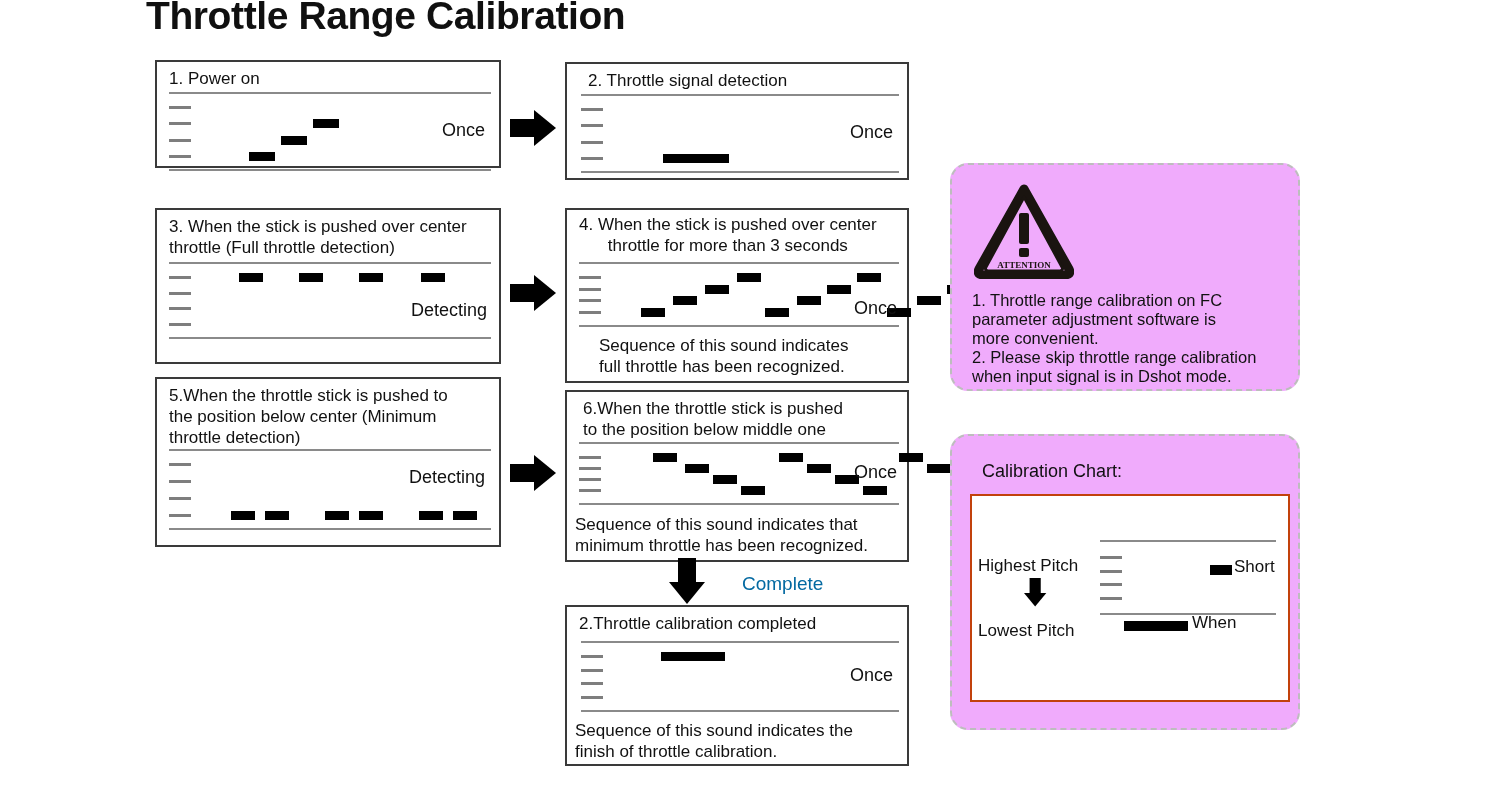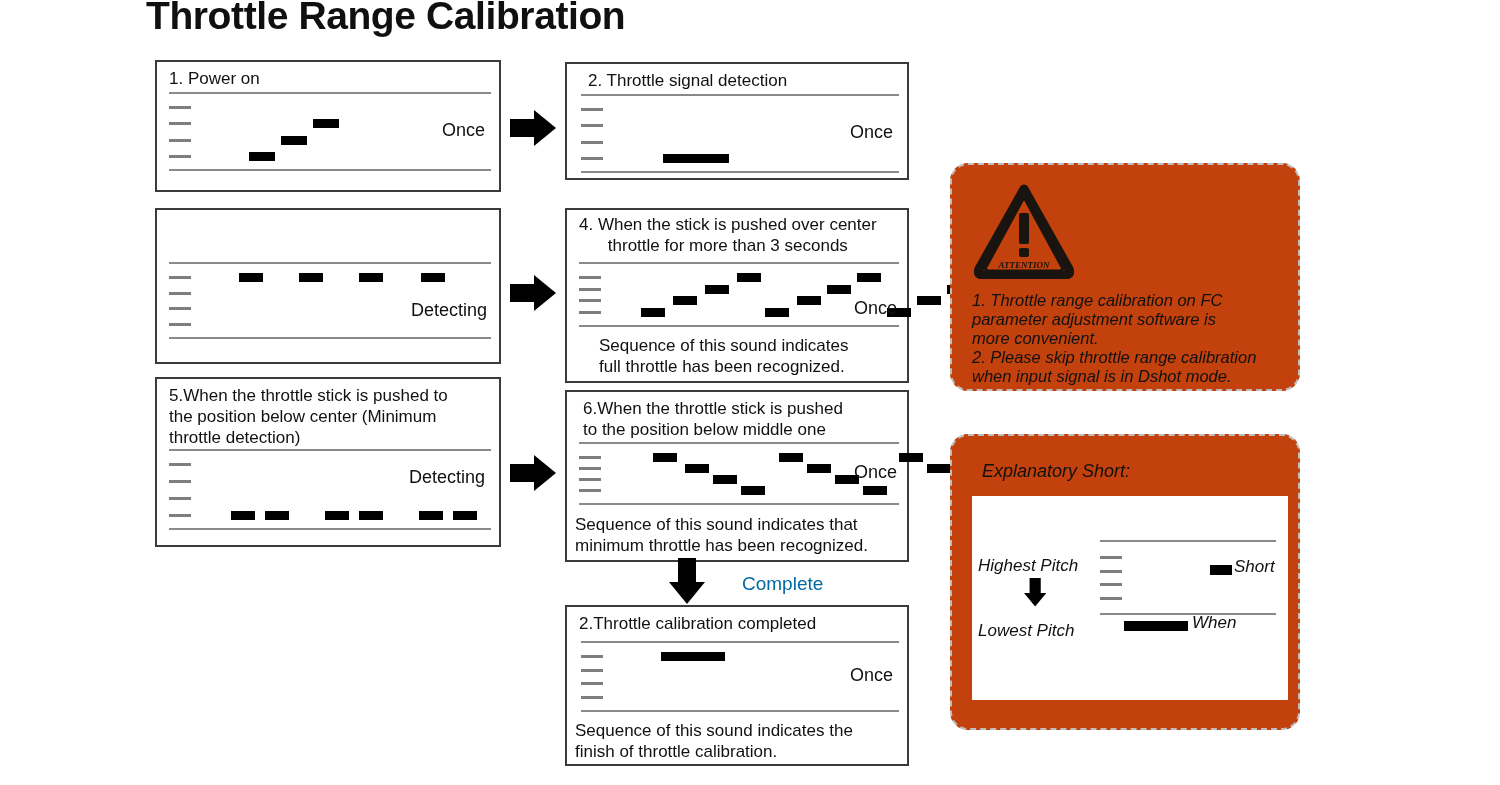--- a/index.html
+++ b/index.html
@@ -111,22 +111,21 @@
     font-size: 19px;
     color: #0369a1;
     white-space: nowrap;
   }
 
   
   .side-panel {
     position: absolute;
     border: 2px dashed #bdbdbd;
     border-radius: 18px;
-    background: #c2410c;
-    font-style: italic;
+    background: #f0abfc;
   }
   .warn-text {
     position: absolute;
     left: 20px;
     font-size: 16.5px;
     line-height: 19px;
     color: #111;
     white-space: pre-line;
   }
   .attention-icon {
@@ -166,21 +165,21 @@
     height: 10px;
   }
 </style>
 </head>
 <body>
 
 <div id="root">
 
   <div class="page-title">Throttle Range Calibration</div>
 
-  <div class="step-box" id="box1" style="left:155px; top:60px; width:346px; height:132px;">
+  <div class="step-box" id="box1" style="left:155px; top:60px; width:346px; height:108px;">
     <div class="step-title" style="top:6px;">1. Power on</div>
     <div class="staff" id="staff1" style="left:12px; top:30px; width:322px; height:80px;">
         <div class="staff-rule" style="top: 0px; width: 322px;"></div>
         <div class="staff-rule" style="top: 77px; width: 322px;"></div>
         <div class="staff-tick" style="top: 14px;"></div>
         <div class="staff-tick" style="top: 30.3333px;"></div>
         <div class="staff-tick" style="top: 46.6667px;"></div>
         <div class="staff-tick" style="top: 63px;"></div>
         <div class="note" style="left: 80px; width: 26px; top: 60px;"></div>
         <div class="note" style="left: 112px; width: 26px; top: 43.6667px;"></div>
@@ -202,20 +201,22 @@
         <div class="staff-tick" style="top: 14px;"></div>
         <div class="staff-tick" style="top: 30.3333px;"></div>
         <div class="staff-tick" style="top: 46.6667px;"></div>
         <div class="staff-tick" style="top: 63px;"></div>
         <div class="note" style="left: 82px; width: 66px; top: 60px;"></div>
       </div>
     <div class="count-label" style="right:14px; top:58px;">Once</div>
   </div>
 
   <div class="step-box" id="box3" style="left:155px; top:208px; width:346px; height:156px;">
+    <div class="step-title" style="top:6px;">3. When the stick is pushed over center
+throttle  (Full throttle detection)</div>
     <div class="staff" id="staff3" style="left:12px; top:52px; width:322px; height:78px;">
         <div class="staff-rule" style="top: 0px; width: 322px;"></div>
         <div class="staff-rule" style="top: 75px; width: 322px;"></div>
         <div class="staff-tick" style="top: 14px;"></div>
         <div class="staff-tick" style="top: 29.6667px;"></div>
         <div class="staff-tick" style="top: 45.3333px;"></div>
         <div class="staff-tick" style="top: 61px;"></div>
         <div class="note" style="left: 70px; width: 24px; top: 11px;"></div>
         <div class="note" style="left: 130px; width: 24px; top: 11px;"></div>
         <div class="note" style="left: 190px; width: 24px; top: 11px;"></div>
@@ -344,21 +345,21 @@
       </svg>
     </div>
     <div class="warn-text" style="top:126px;">1. Throttle range calibration on FC
 parameter adjustment software is
 more convenient.
 2. Please skip throttle range calibration
 when input signal is in Dshot mode.</div>
   </div>
 
   <div class="side-panel" style="left:950px; top:434px; width:350px; height:296px;">
-    <div class="chart-caption">Explanatory Short:</div>
+    <div class="chart-caption">Calibration Chart:</div>
     <div class="chart-frame">
       <div class="staff" id="staff-legend" style="left:128px; top:44px; width:176px; height:76px;">
           <div class="staff-rule" style="top: 0px; width: 176px;"></div>
           <div class="staff-rule" style="top: 73px; width: 176px;"></div>
           <div class="staff-tick" style="top: 16px;"></div>
           <div class="staff-tick" style="top: 29.6667px;"></div>
           <div class="staff-tick" style="top: 43.3333px;"></div>
           <div class="staff-tick" style="top: 57px;"></div>
         </div>
 

